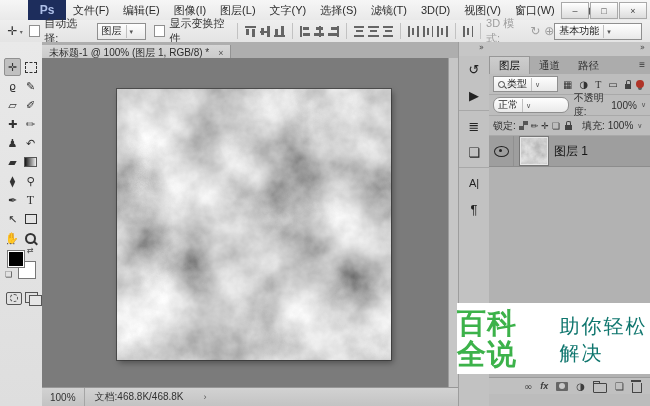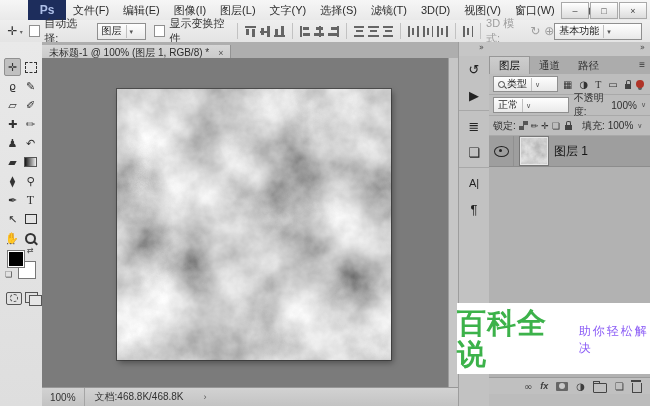--- a/index.html
+++ b/index.html
@@ -102,21 +102,21 @@
   .ltab.on{background:linear-gradient(#cdcdcd,#c0c0c0);color:#111;border:1px solid #979797;border-bottom:none;}
   .lmenu{position:absolute;right:5px;top:3px;font-size:10px;color:#333;}
   .lrow{height:21px;background:#bdbdbd;border-bottom:1px solid #a9a9a9;display:flex;align-items:center;
         font-size:10px;color:#2e2e2e;padding:0 4px;gap:3px;box-sizing:border-box;}
   .kindfield{width:62px;height:14px;}
   .mag{width:5px;height:5px;border:1px solid #444;border-radius:50%;position:relative;margin-right:2px;}
   .mag::after{content:'';position:absolute;width:3px;height:1px;background:#444;transform:rotate(45deg);right:-3px;bottom:-1px;}
   .fico{font-size:10px;color:#333;margin:0 2px;}
   .rtog{width:8px;height:8px;border-radius:50%;background:#b03428;margin-left:auto;margin-right:2px;
         box-shadow:0 4px 0 -2px #5c5c5c;}
-  .blendfield{width:86px;height:14px;}
+  .blendfield{width:86px;height:14px;border-radius:7px;}
   .pctcaret{font-size:7px;color:#555;margin-left:1px;}
   .mchk{width:9px;height:9px;background:conic-gradient(#555 25%,#bbb 0 50%,#555 0 75%,#bbb 0);}
   .mlock{display:inline-block;width:7px;height:5px;background:#444;position:relative;margin:4px 2px 0 2px;}
   .mlock::before{content:'';position:absolute;left:1px;top:-4px;width:3px;height:3px;border:1px solid #444;
         border-bottom:none;border-radius:2px 2px 0 0;}
   .layerrow{height:30px;background:#9e9e9e;border-bottom:1px solid #8c8c8c;display:flex;align-items:center;}
   .eyecell{width:24px;display:flex;align-items:center;justify-content:center;border-right:1px solid #909090;height:100%;}
   .eye{width:13px;height:9px;border-radius:50%;border:1px solid #222;position:relative;}
   .eye::after{content:'';position:absolute;left:4px;top:2px;width:3px;height:3px;border-radius:50%;background:#222;}
   .thumb{width:26px;height:26px;margin:0 6px;border:1px solid #e8e8e8;box-shadow:0 0 0 1px #777;background:#999;}
@@ -132,21 +132,21 @@
   .mfold::before{content:'';position:absolute;top:-3px;left:-1px;width:5px;height:2px;border:1px solid #444;
         border-bottom:none;border-radius:1px 1px 0 0;}
   .mtrash{width:8px;height:9px;border:1px solid #444;border-top:none;border-radius:0 0 1px 1px;position:relative;margin-top:3px;}
   .mtrash::before{content:'';position:absolute;top:-3px;left:-2px;width:10px;height:2px;background:#444;}
   .dockfoot{height:12px;background:#bcbcbc;}
 
   
   .watermark{position:absolute;left:457px;top:303px;width:193px;height:71px;background:#fff;z-index:6;
              display:flex;flex-direction:row;align-items:center;justify-content:center;}
   .wm-title{font-size:29px;font-weight:bold;letter-spacing:1px;line-height:1.05;}
-  .wm-sub{font-size:12px;color:#8b5cf6;letter-spacing:2px;margin-top:3px;margin-left:20px;}
+  .wm-sub{font-size:20px;color:#0f766e;letter-spacing:2px;margin-top:3px;margin-left:20px;}
 </style>
 </head>
 <body>
 
 <div class="app">
 
   <div class="menubar">
     <div class="logo" style="background: rgb(29, 45, 92);">Ps</div>
     <span class="mi">文件(F)</span>
     <span class="mi">编辑(E)</span>

